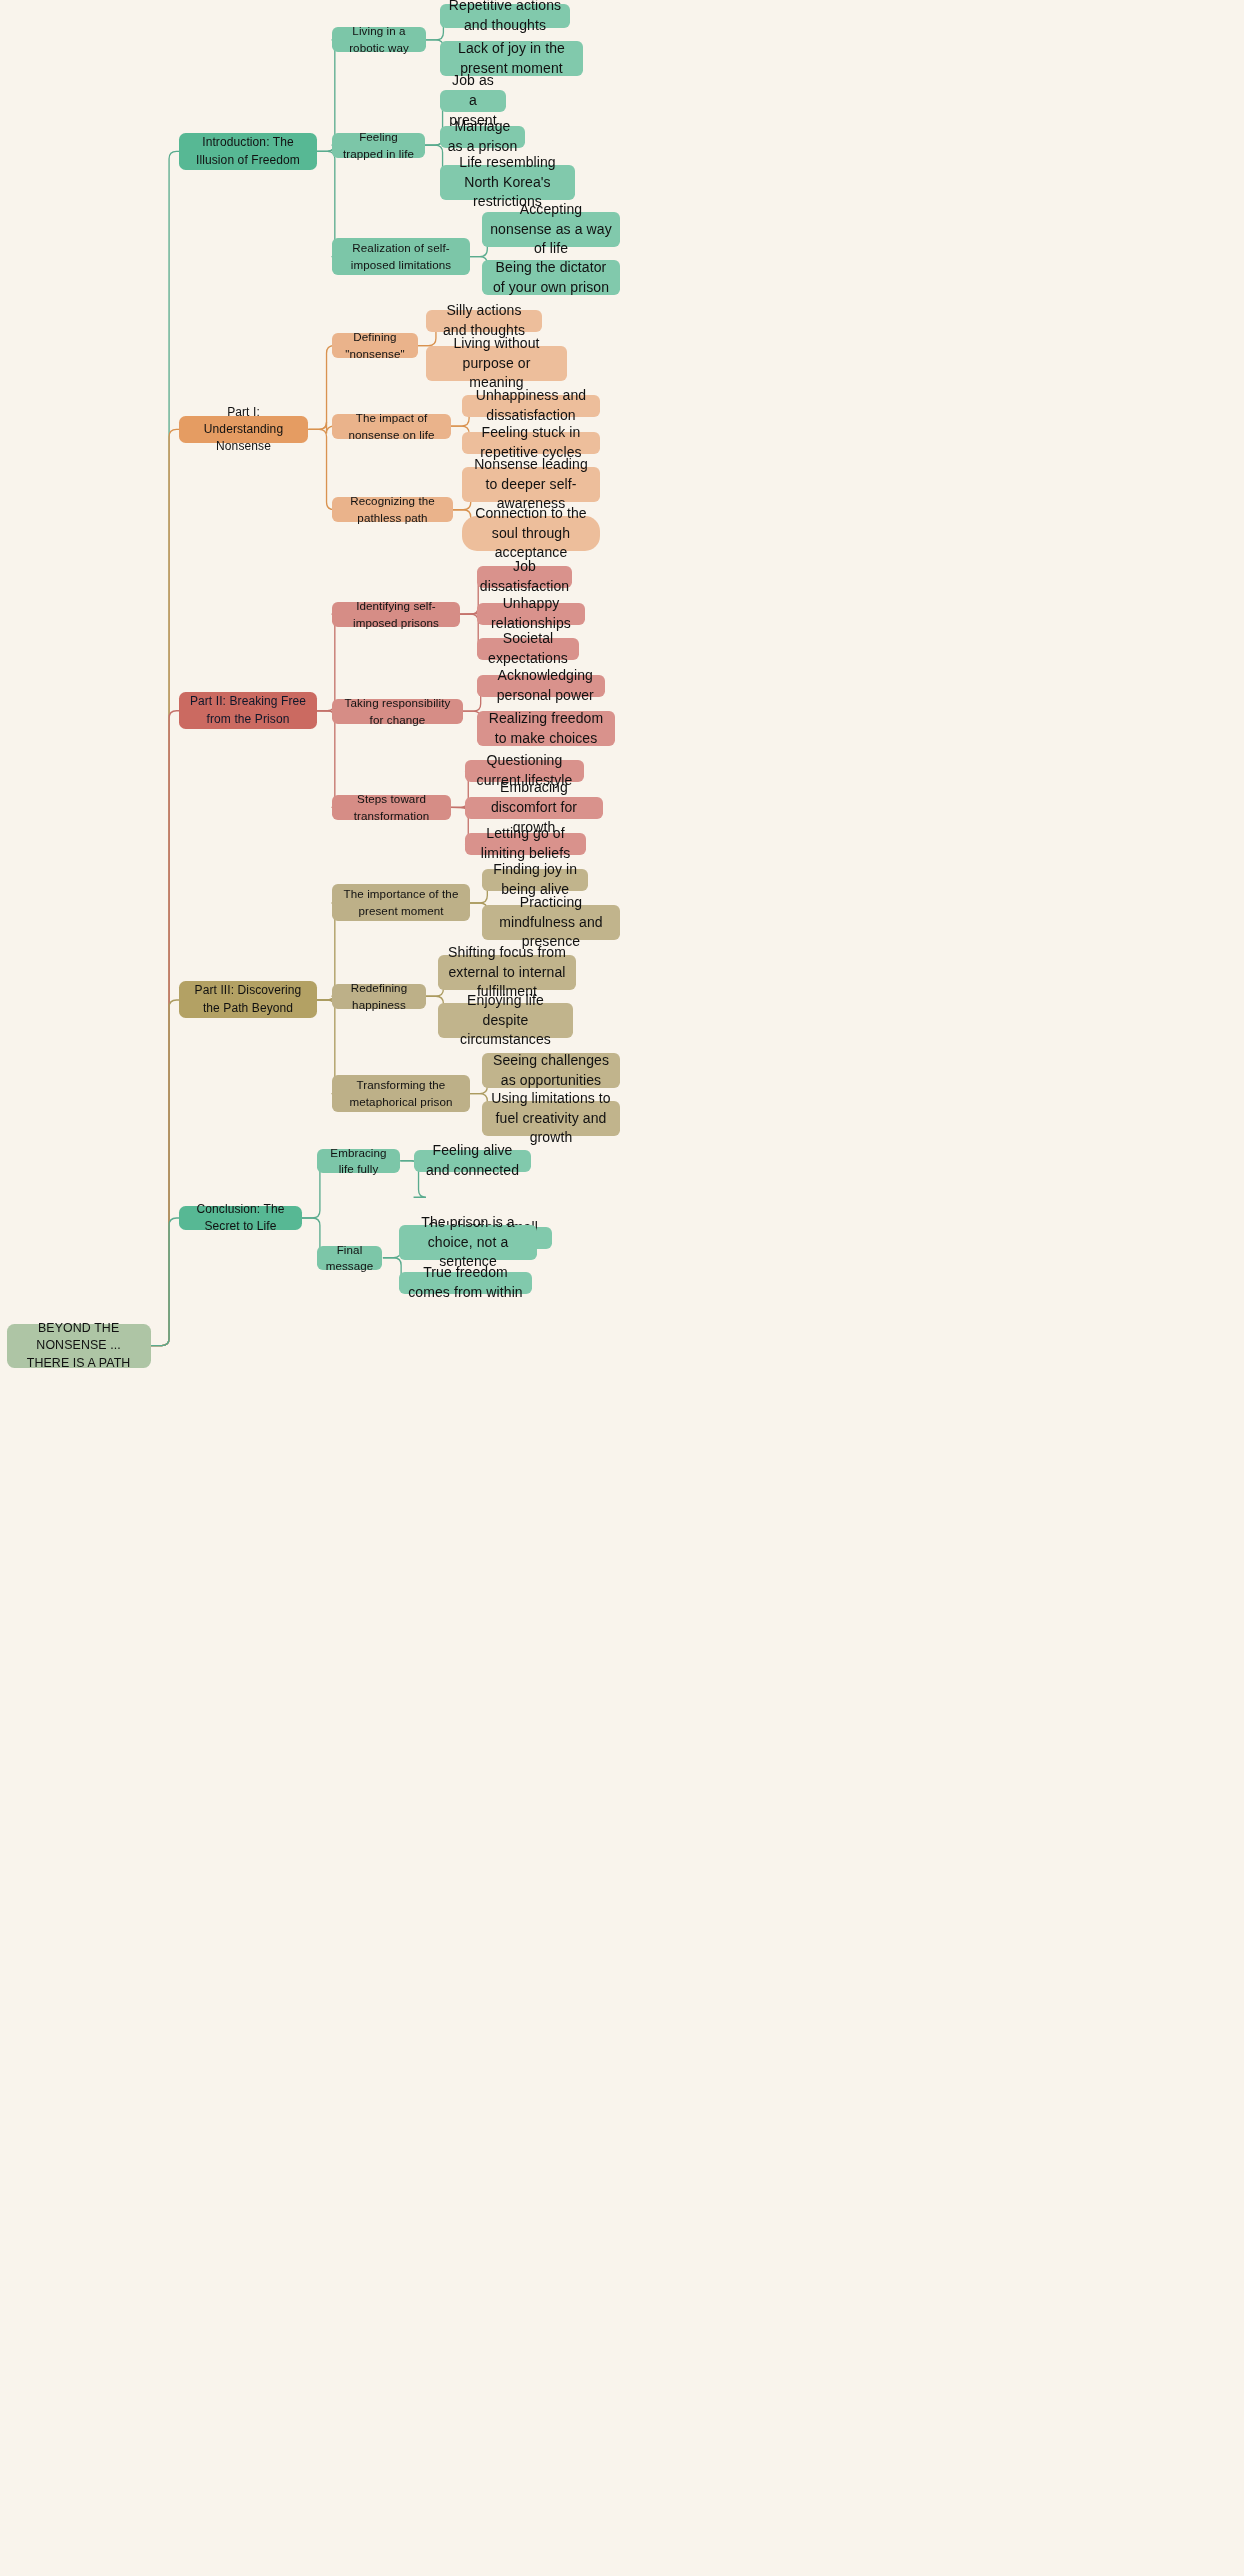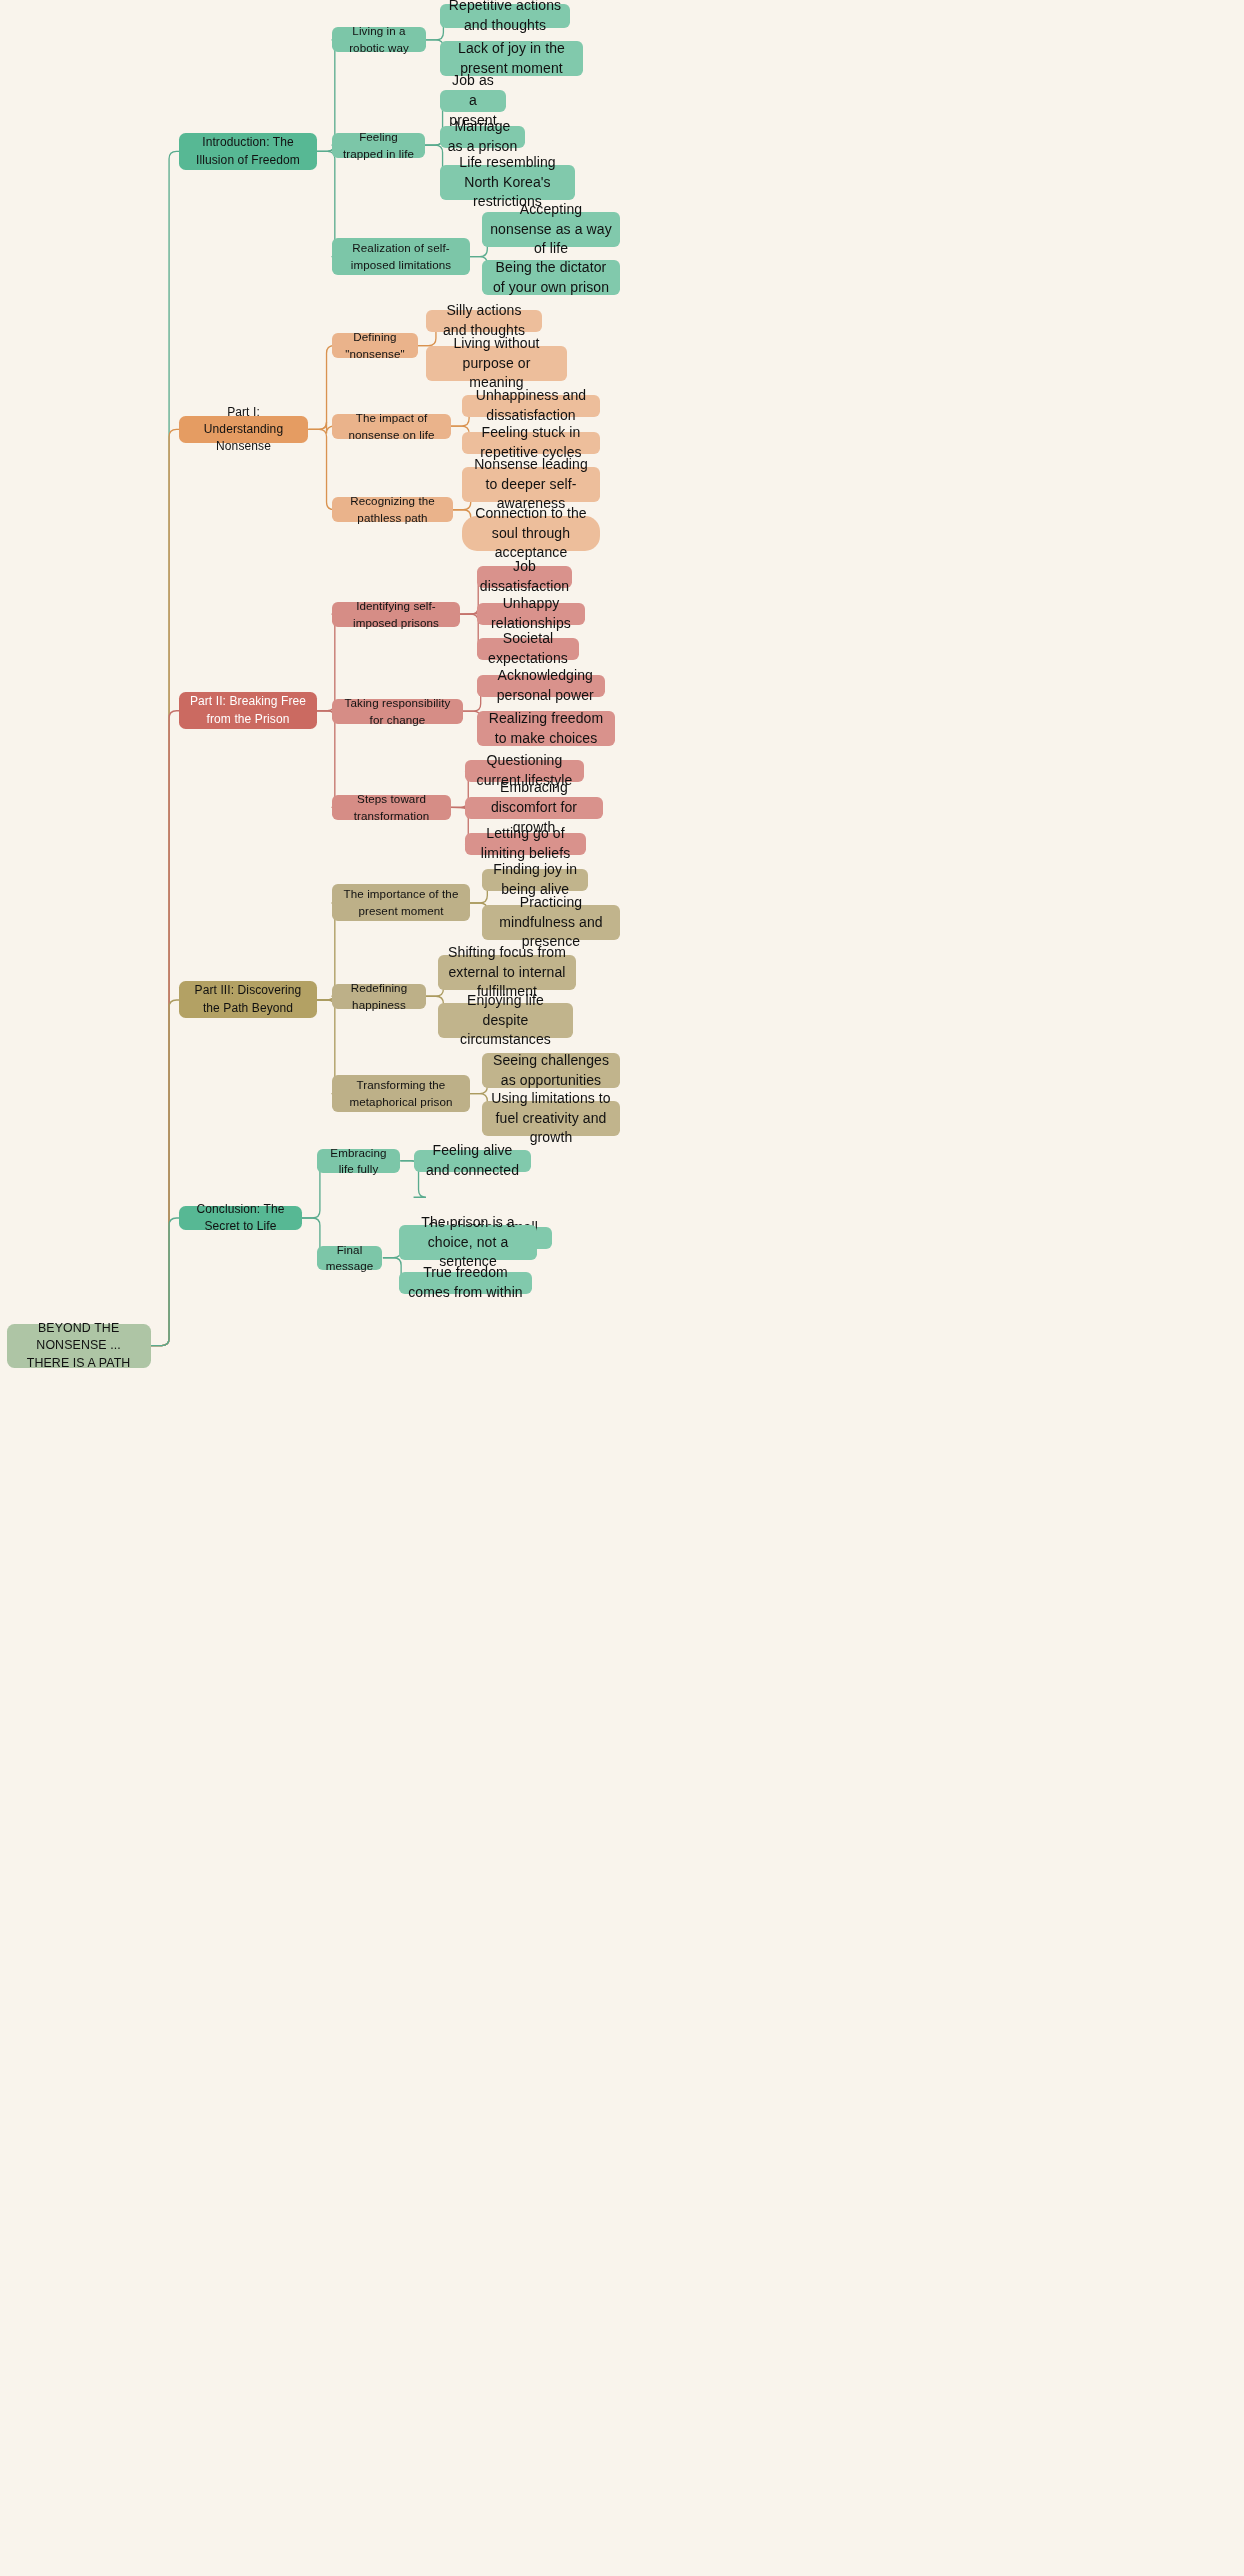--- a/index.html
+++ b/index.html
@@ -34,21 +34,21 @@
 
   
   .g1{background:#57b894;}
   .g2{background:#7cc6a8;}
   .g3{background:#81c9ac;}
   
   .o1{background:#e59c62;}
   .o2{background:#eab38b;}
   .o3{background:#edbe9b;}
   
-  .r1{background:#cb6a61;color:#ffffff;}
+  .r1{background:#cb6a61;color:#0f172a;}
   .r2{background:#d68d86;}
   .r3{background:#d9928c;}
   
   .k1{background:#b3a164;}
   .k2{background:#bdb088;}
   .k3{background:#c1b48c;}
 </style>
 </head>
 <body>
 

